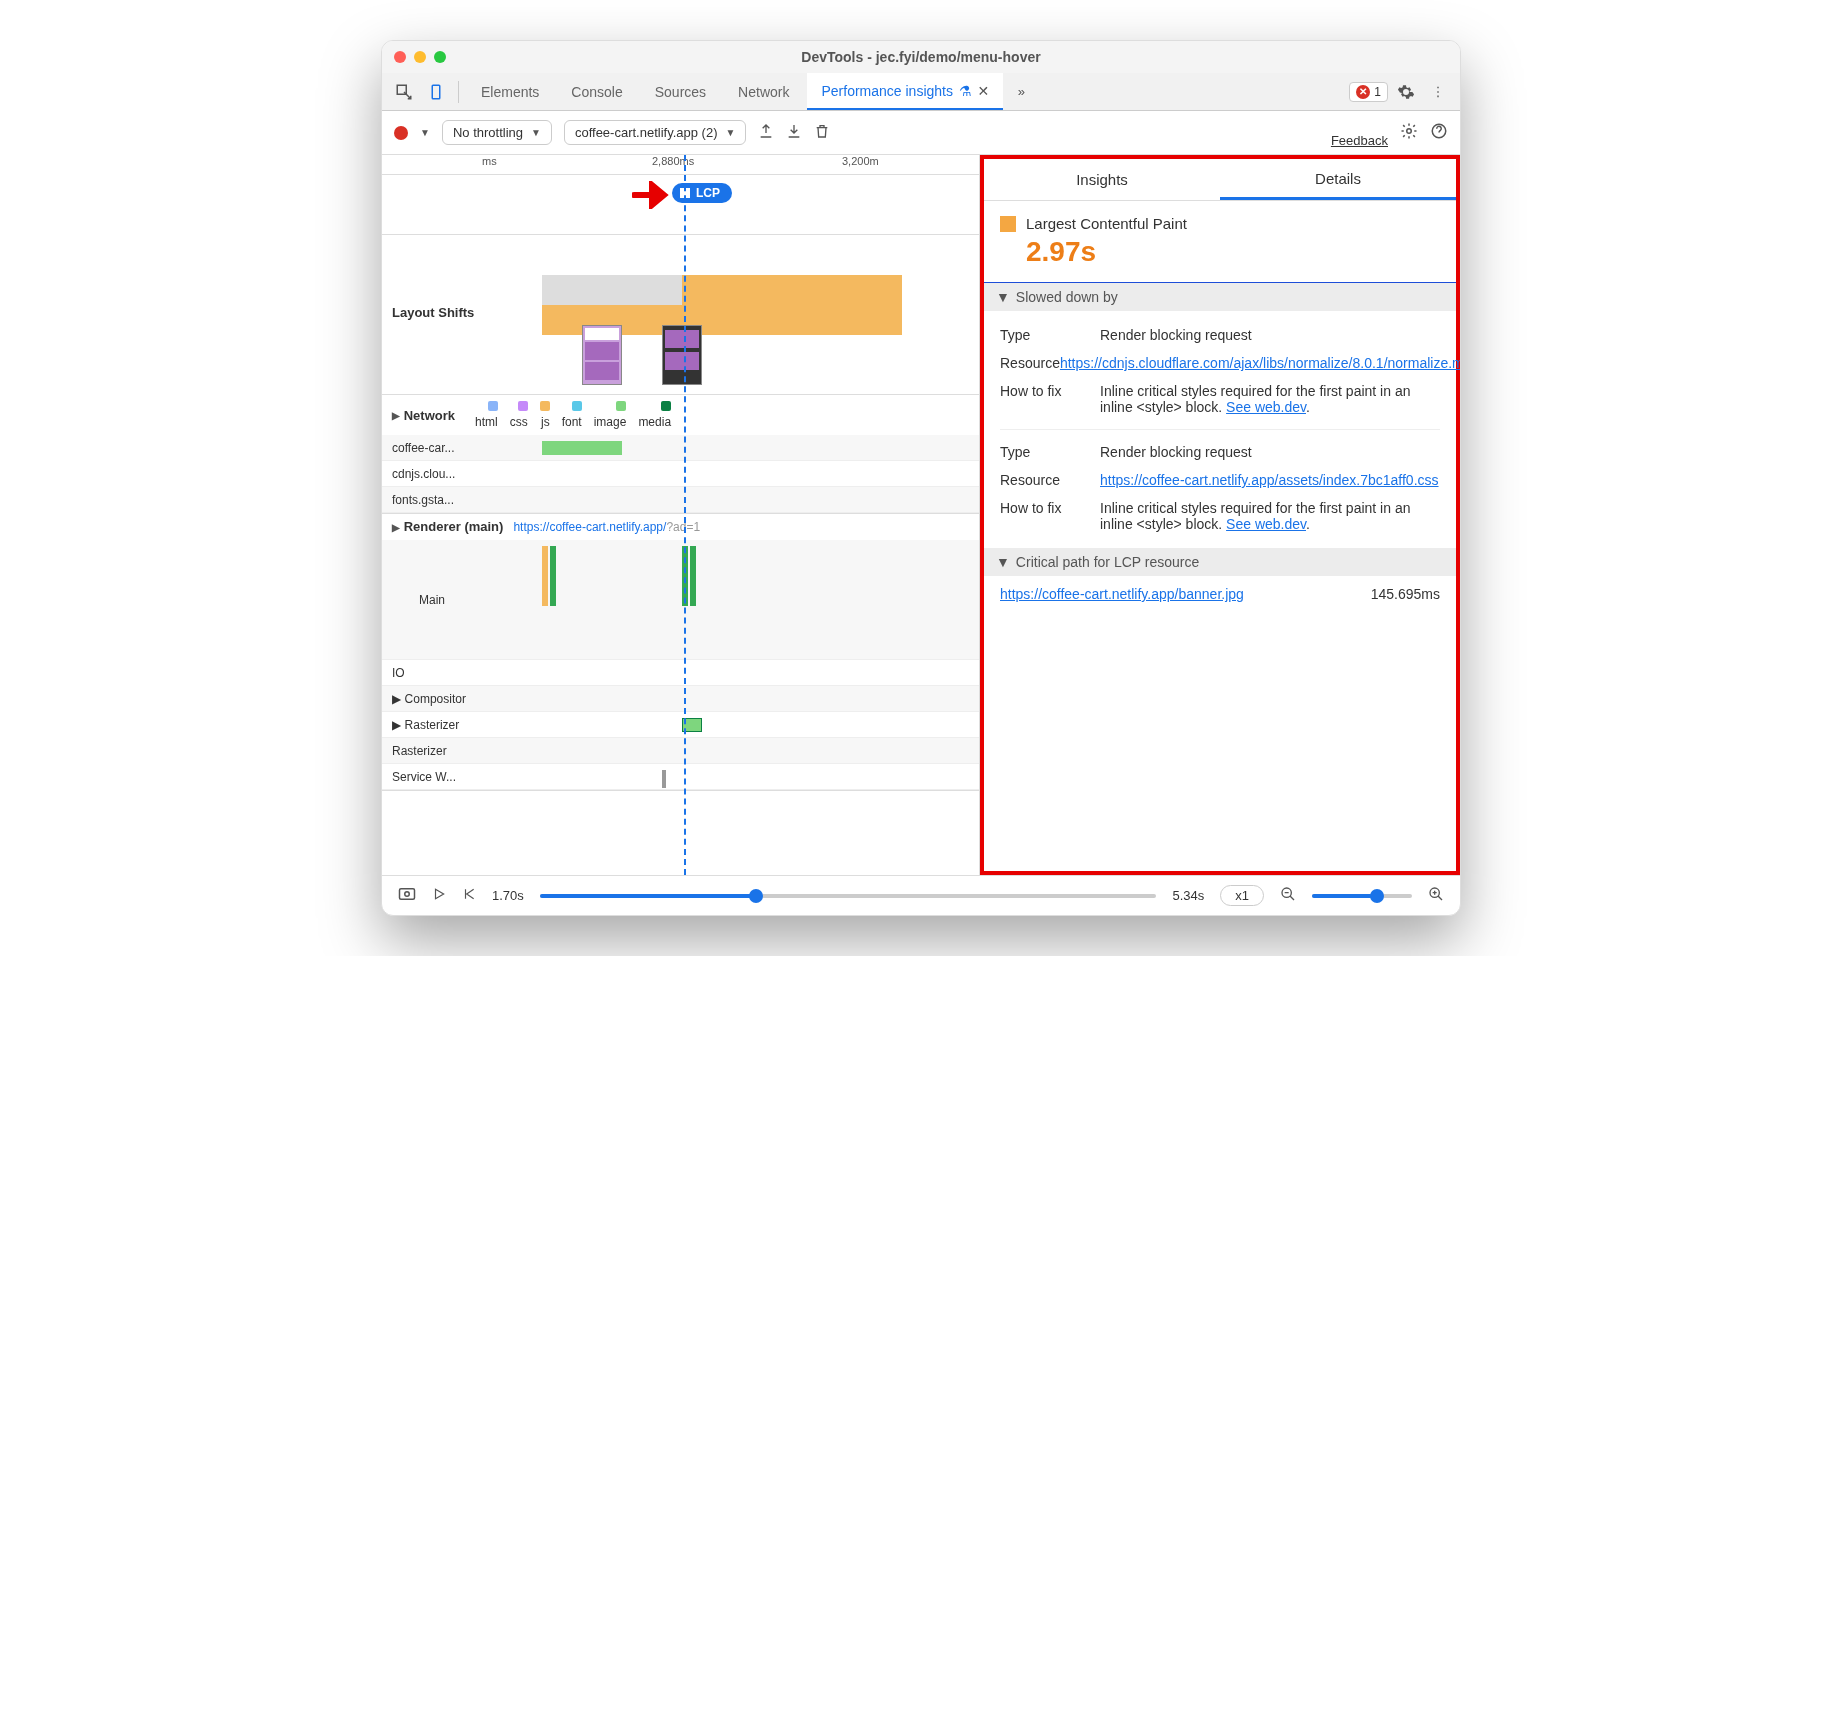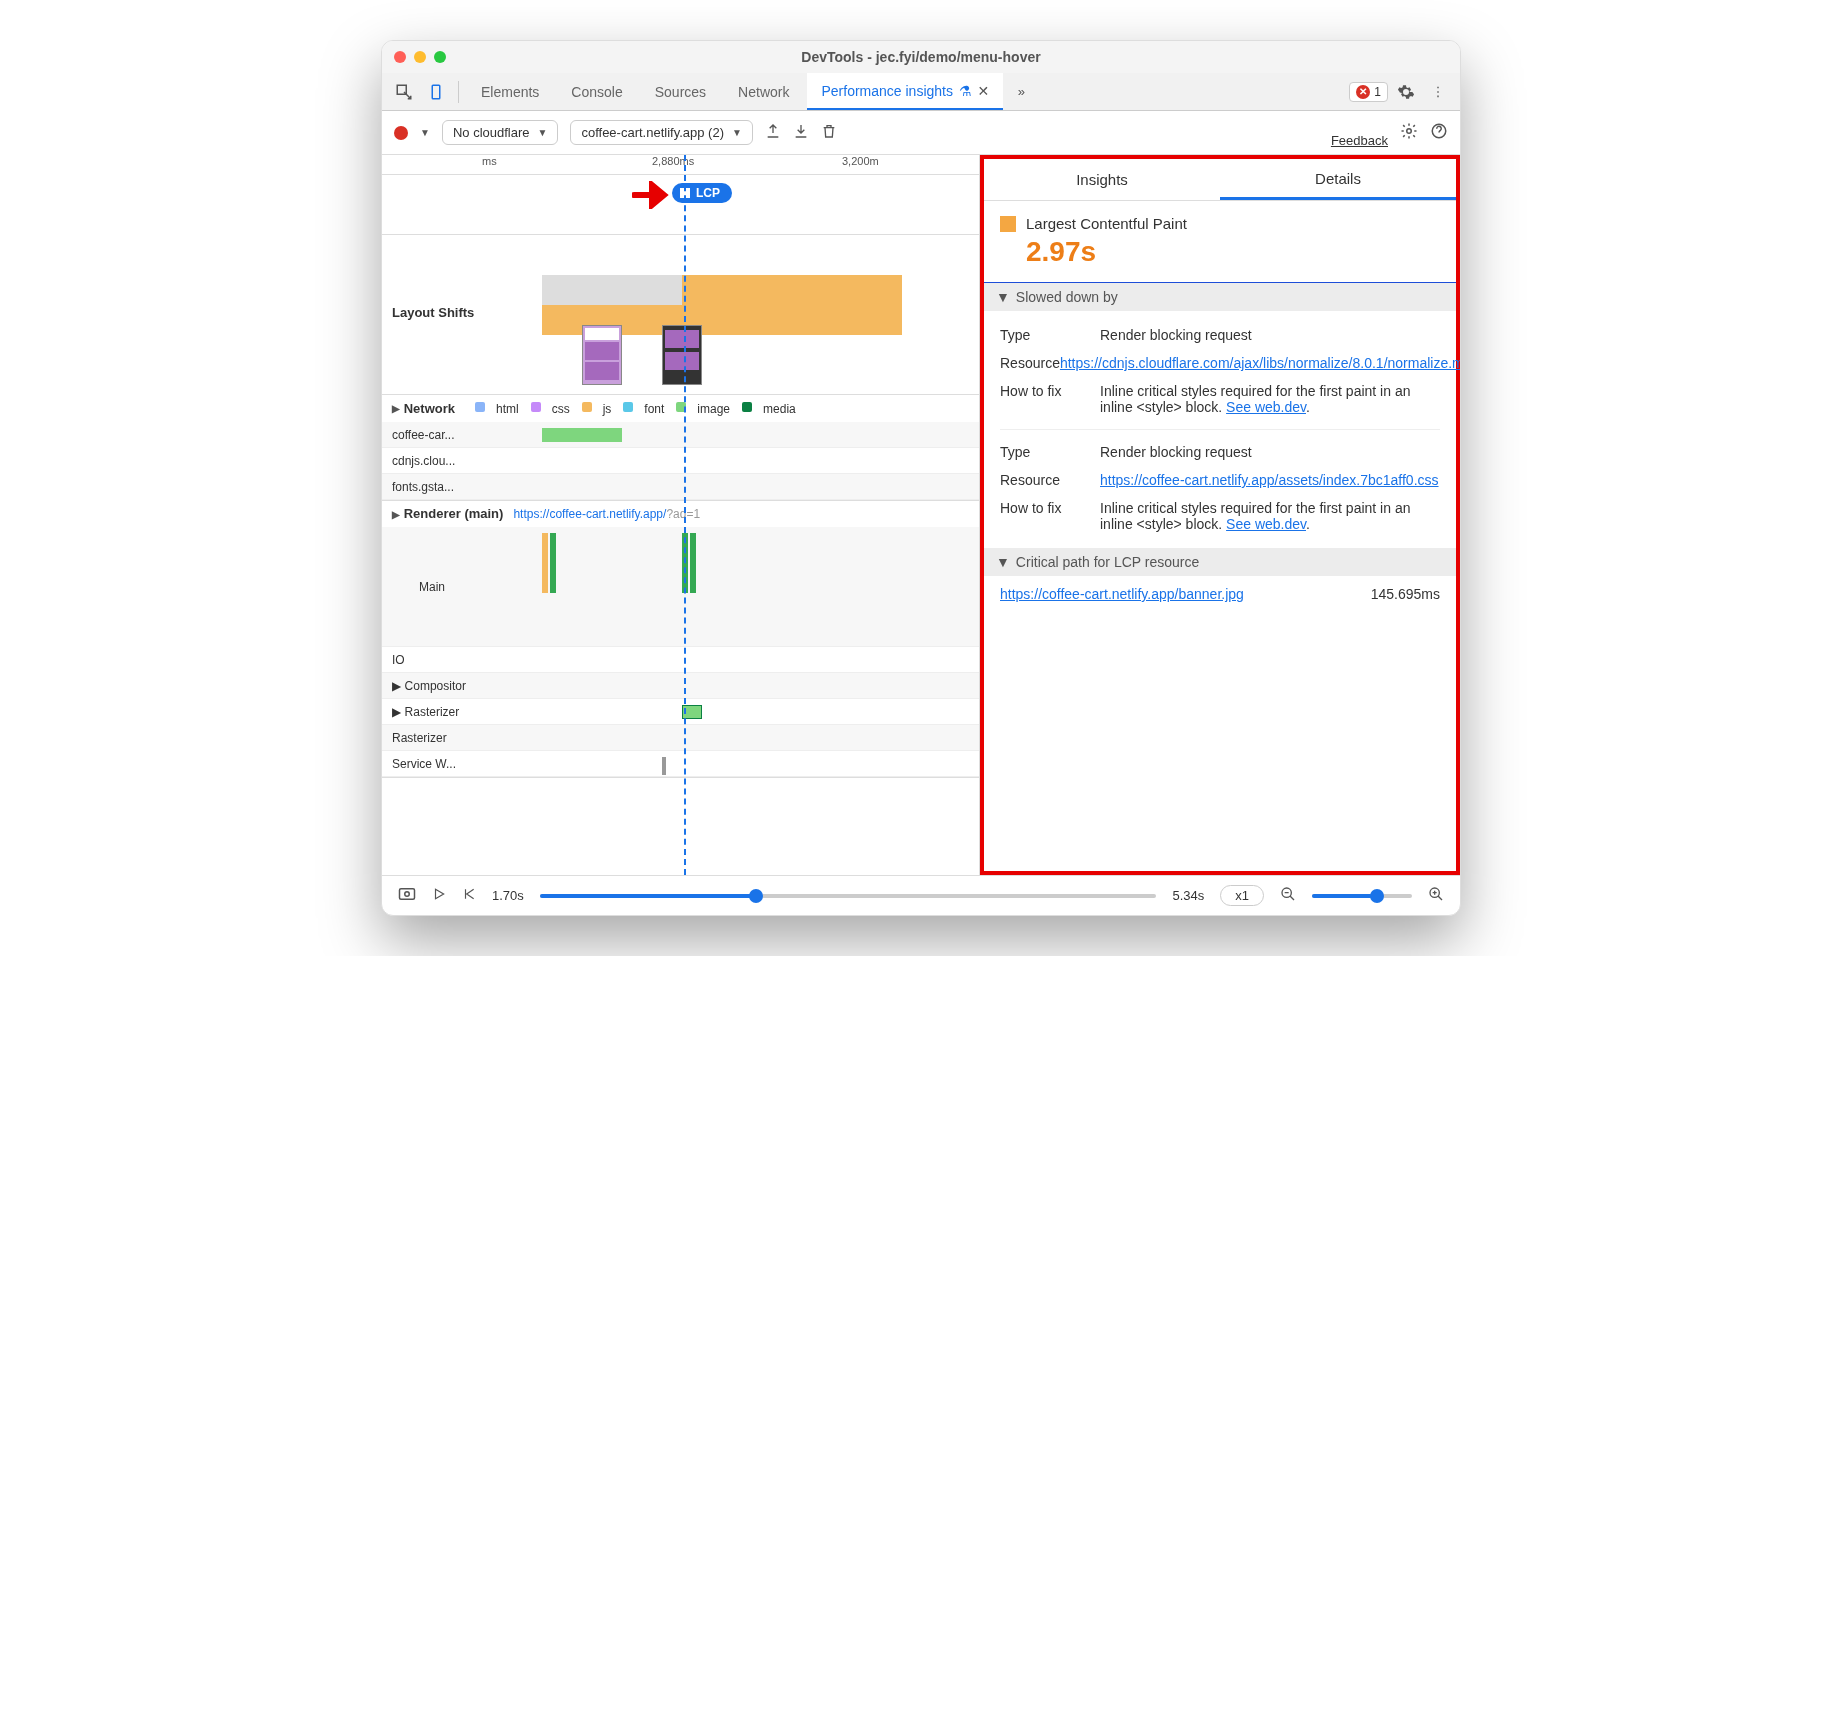--- a/index.html
+++ b/index.html
@@ -210,21 +210,21 @@
     background: #c9a0dc;
   }
 
   .legend {
     display: flex;
     gap: 12px;
     align-items: center;
     padding: 6px 10px;
     font-size: 12px;
   }
-  .legend-item { display: flex; align-items: flex-start; gap: 11px; }
+  .legend-item { display: flex; align-items: flex-end; gap: 4px; flex-direction: column; }
   .swatch { width: 10px; height: 10px; border-radius: 2px; }
 
   .track {
     display: flex;
     align-items: center;
     height: 26px;
     border-bottom: 1px solid #eee;
   }
   .track.alt { background: #f7f7f7; }
   .track-label {
@@ -386,21 +386,21 @@
           <path d="M12 8a4 4 0 100 8 4 4 0 000-8zm9 4a7 7 0 01-.1 1.2l2 1.6-2 3.4-2.4-1a7 7 0 01-2 1.2l-.4 2.6h-4l-.4-2.6a7 7 0 01-2-1.2l-2.4 1-2-3.4 2-1.6A7 7 0 013 12a7 7 0 01.1-1.2l-2-1.6 2-3.4 2.4 1a7 7 0 012-1.2L8 3h4l.4 2.6a7 7 0 012 1.2l2.4-1 2 3.4-2 1.6c.1.4.2.8.2 1.2z"></path>
         </svg>
     </div>
     <div class="icon-btn">⋮</div>
   </div>
 
   <div class="toolbar">
     <div class="record-btn"></div>
     <span class="chev">▼</span>
     <div class="dropdown">
-      <span>No cloudflare</span>
+      <span>No throttling</span>
       <span class="chev">▼</span>
     </div>
     <div class="dropdown">
       <span>coffee-cart.netlify.app (2)</span>
       <span class="chev">▼</span>
     </div>
     <div class="icon-btn">
       <svg width="16" height="16" viewBox="0 0 24 24" fill="none" stroke="#555" stroke-width="2">
           <path d="M12 3v12M7 8l5-5 5 5M4 21h16"></path>
         </svg>

